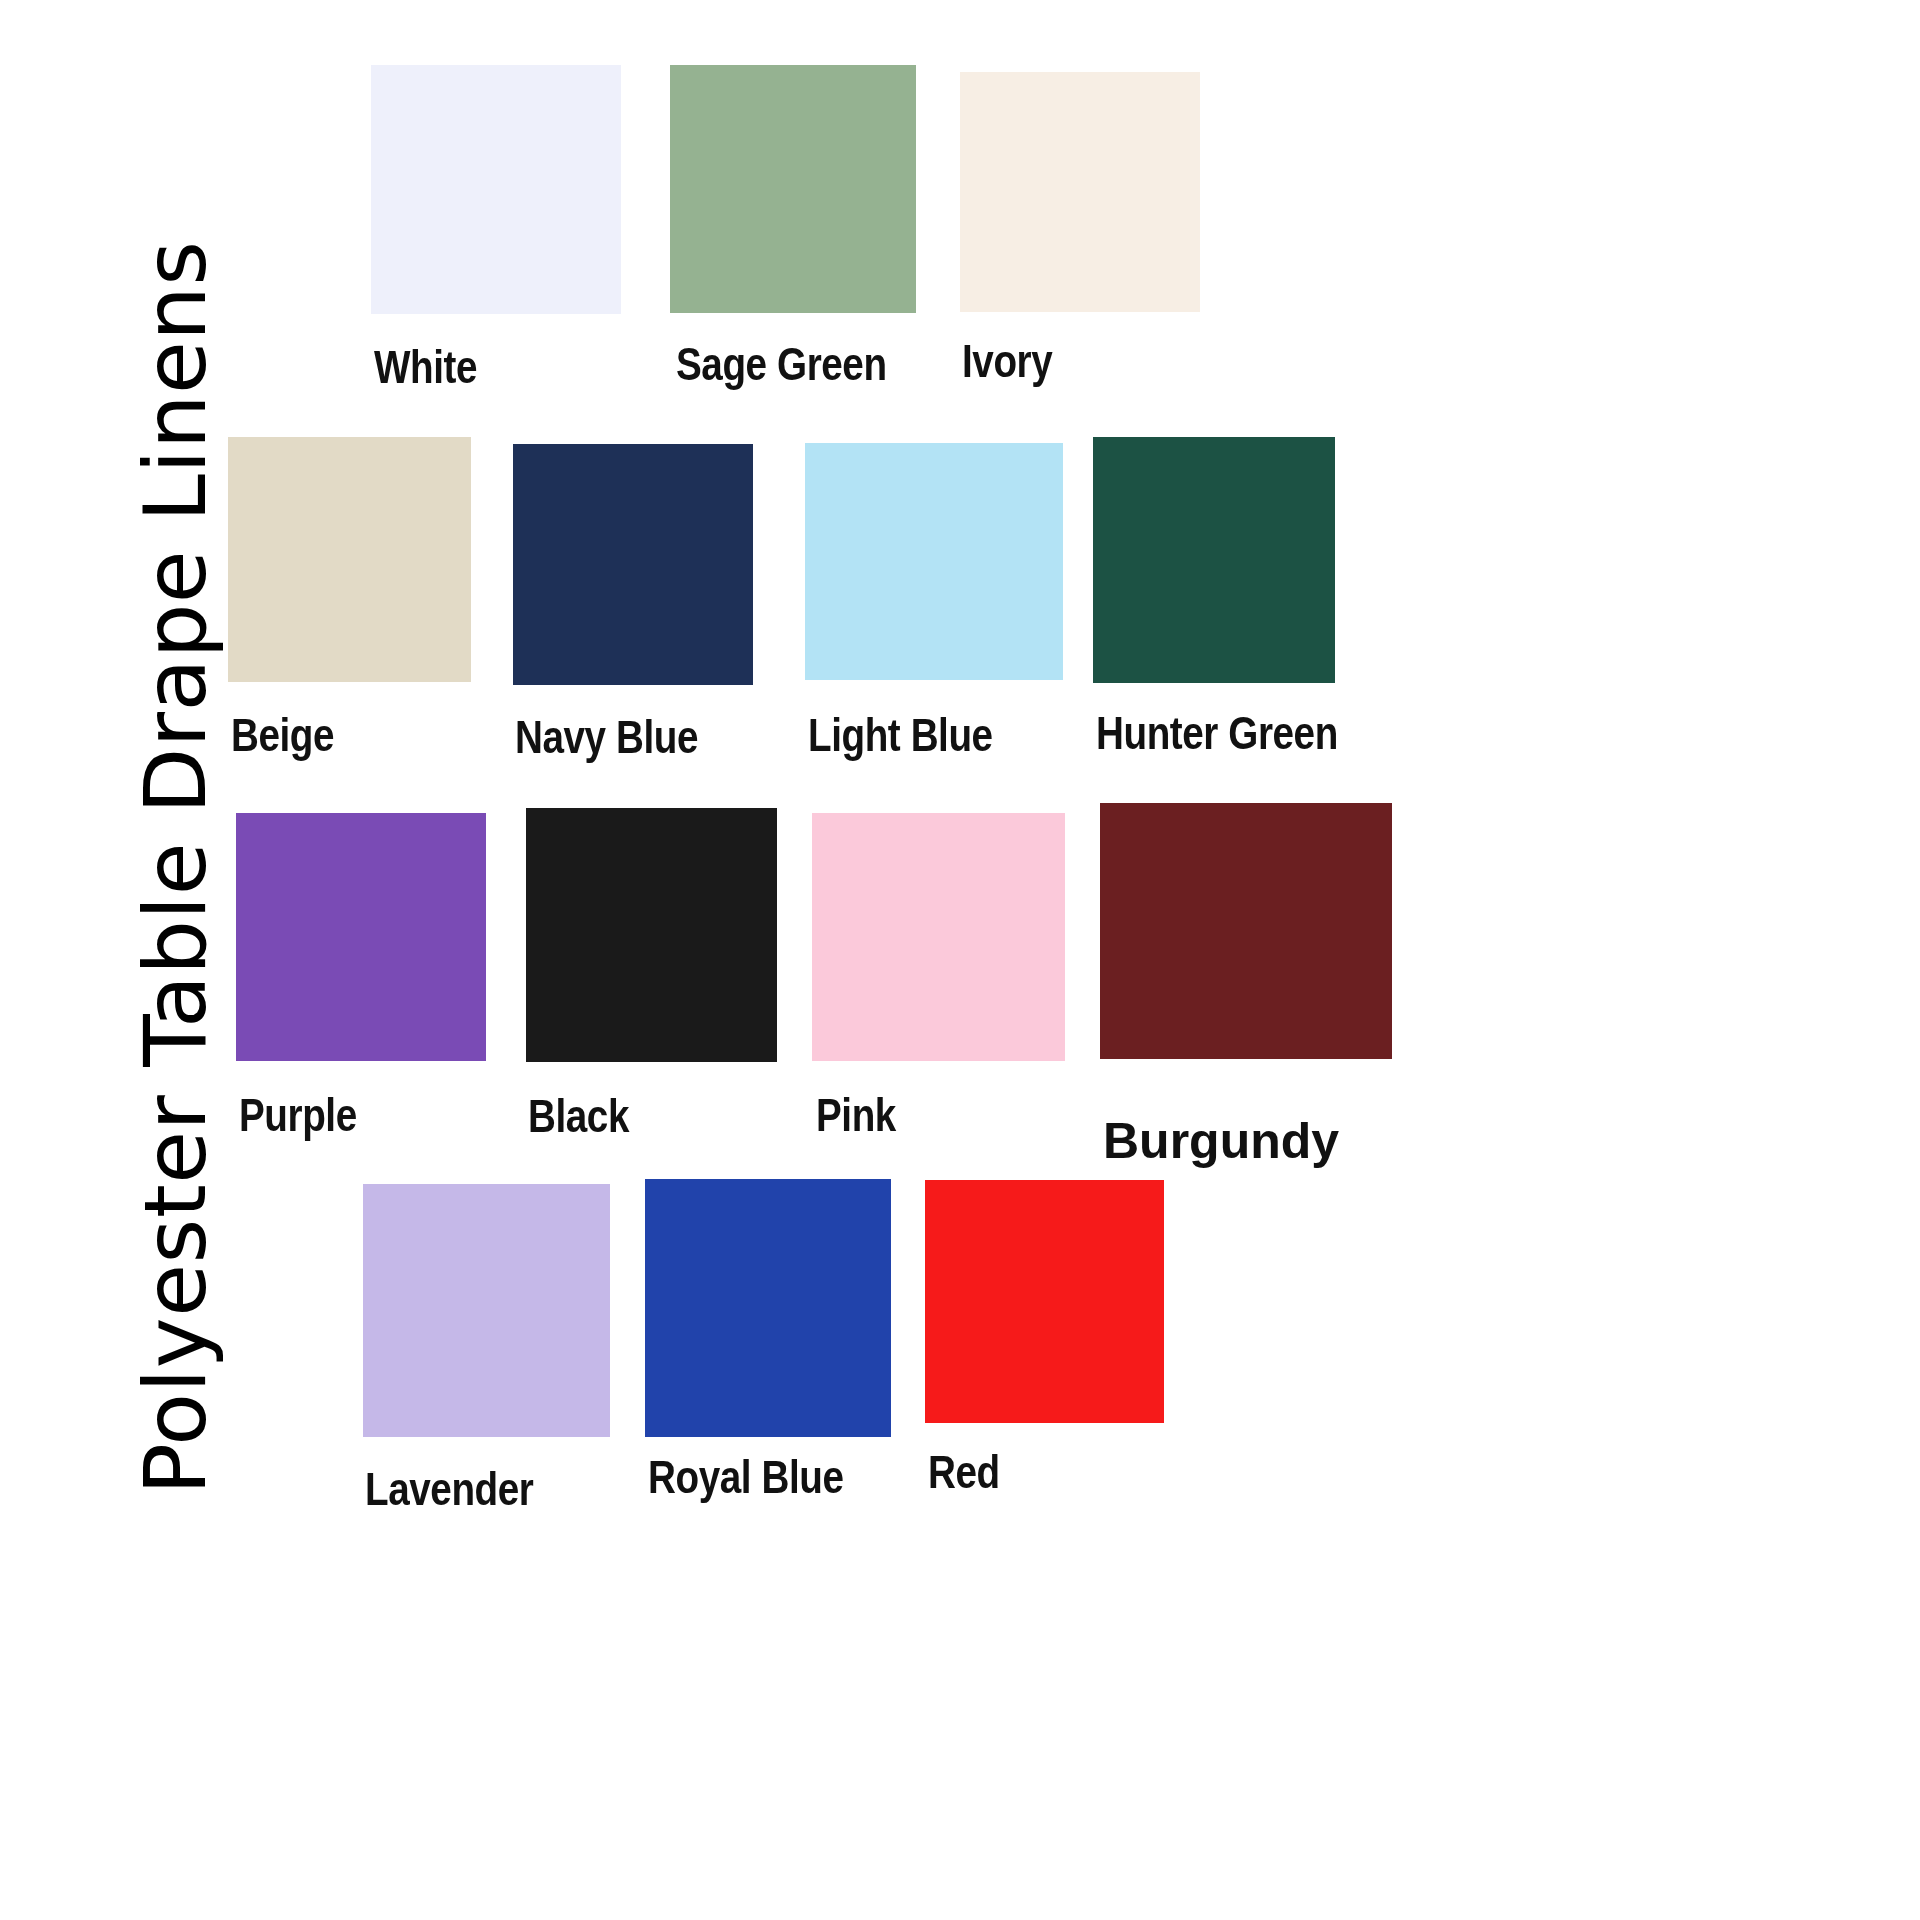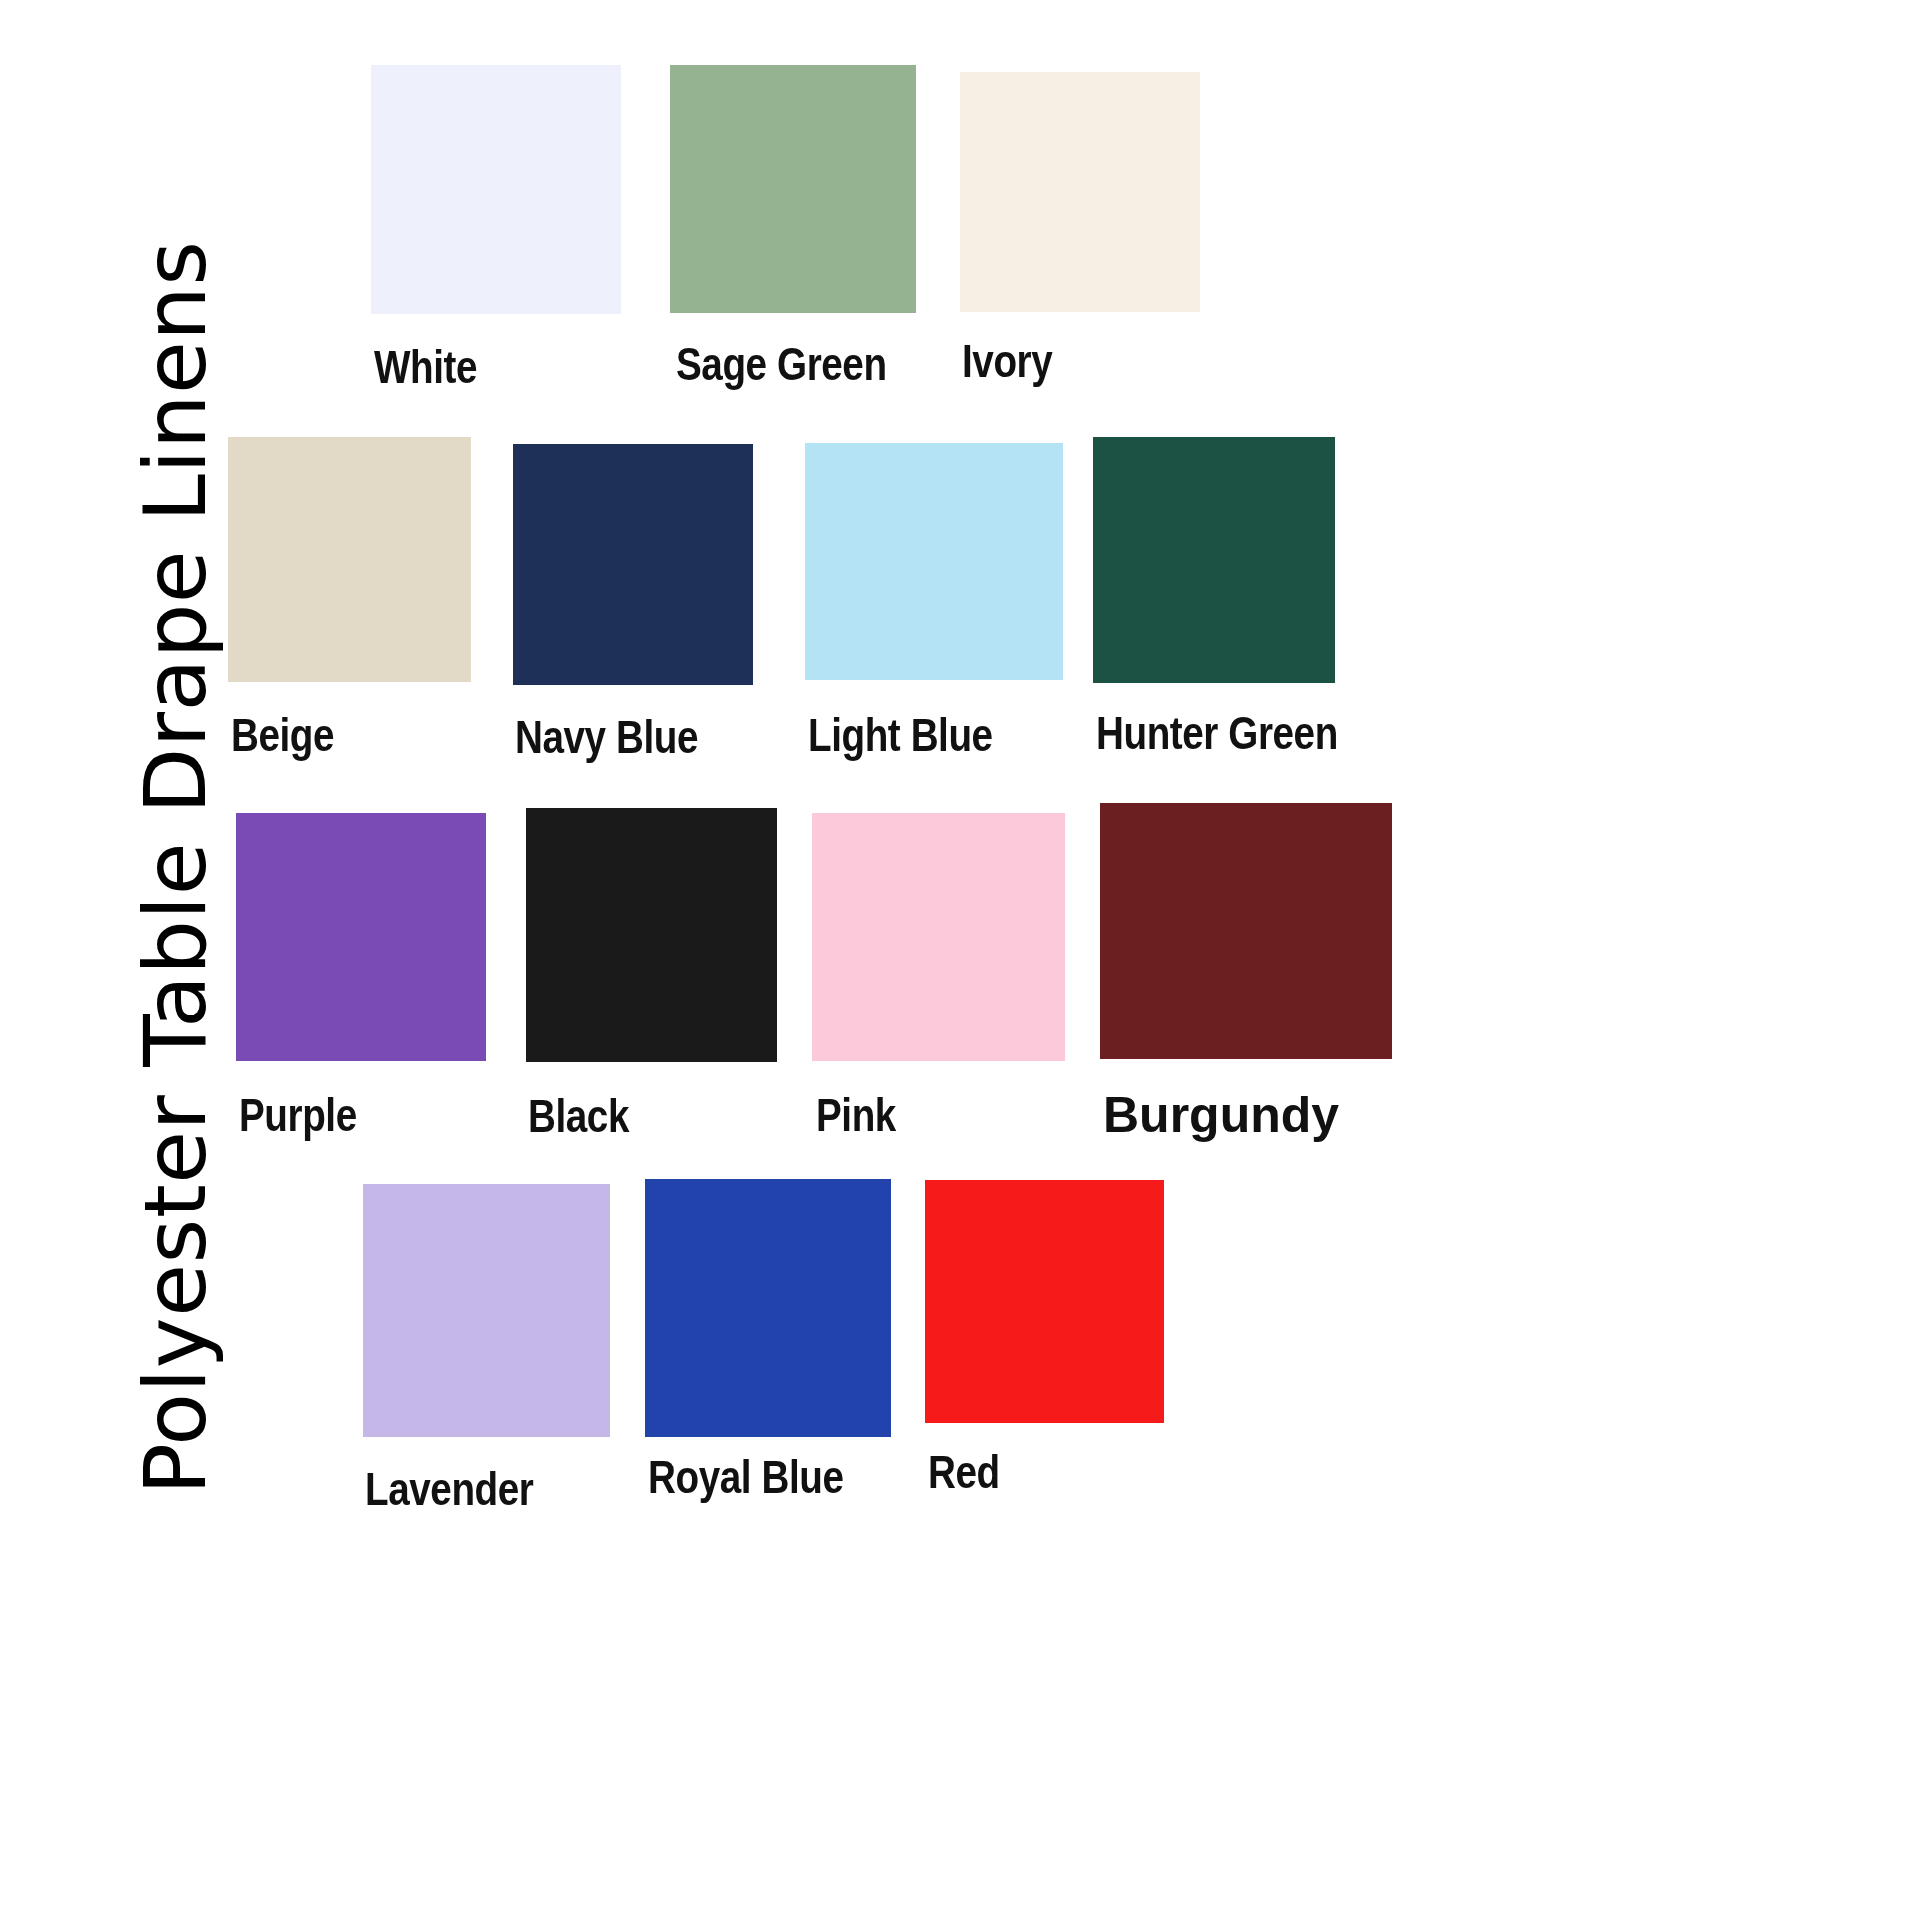--- a/index.html
+++ b/index.html
@@ -58,20 +58,21 @@
     white-space: nowrap;
     line-height: 1;
     transform: scaleX(0.84);
     transform-origin: left center;
     letter-spacing: -0.5px;
   }
   .swatch-label.wide {
     transform: scaleX(1.0);
     font-size: 50px;
     letter-spacing: 0px;
+    margin-top: 26px;
   }
 </style>
 </head>
 <body>
 
 <div id="canvas">
 
   <div id="side-title-wrap">
     <span id="side-title-text">Polyester Table Drape Linens</span>
   </div>

